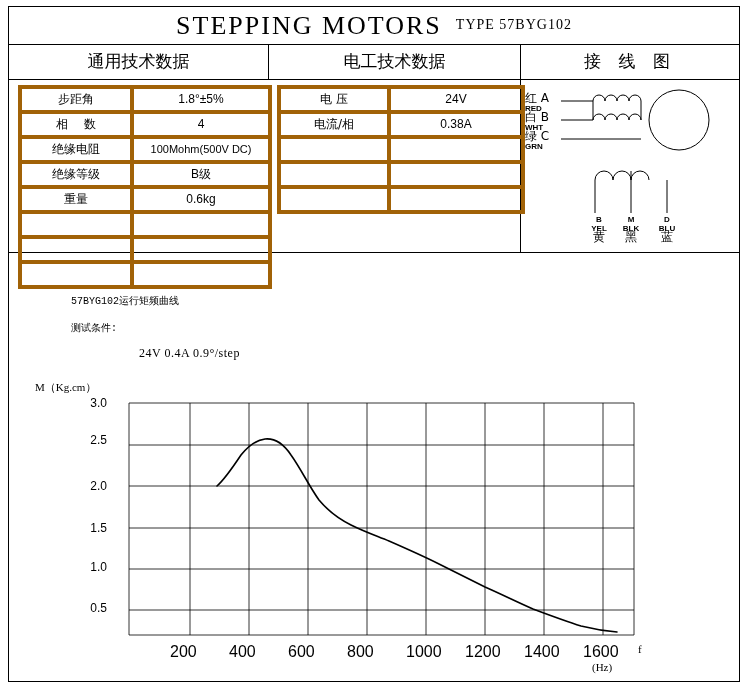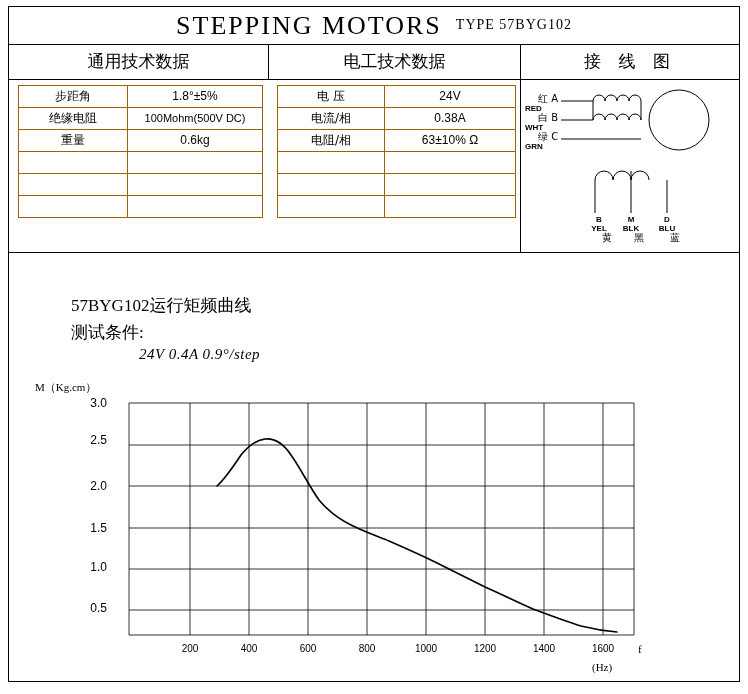--- a/index.html
+++ b/index.html
@@ -77,21 +77,21 @@
   .sec-head.spaced { letter-spacing: 6px; }
 
   
   table.data {
     position: absolute;
     border-collapse: collapse;
     table-layout: fixed;
     font-family: "DejaVu Sans", sans-serif;
   }
   table.data td {
-    border: 1px solid #a16207;
+    border: 4px solid #a16207;
     height: 21px;
     text-align: center;
     font-size: 11.5px;
     padding: 0;
     line-height: 21px;
     overflow: hidden;
     white-space: nowrap;
   }
   table.data td.label {
     font-size: 12px;
@@ -112,58 +112,55 @@
   .coil-label {
     position: absolute;
     font-family: "Liberation Sans", sans-serif;
     font-size: 8px;
     line-height: 9px;
     font-weight: bold;
   }
   .coil-label .cn {
     font-family: "DejaVu Sans", sans-serif;
     font-weight: normal;
-    font-size: 10px;
-    margin-left: 13px;
+    font-size: 12px;
   }
   
   .chart-area {
     position: absolute;
     left: 9px;
     top: 253px;
     width: 730px;
     height: 429px;
   }
   .chart-caption {
     position: absolute;
-    font-family: Liberation Serif, serif;
-    font-size: 17px;
+    font-family: Liberation Mono, monospace;
+    font-size: 10px;
   }
   .chart-caption.mono {
     font-family: "Liberation Serif", serif;
-    font-size: 15px;
+    font-size: 12px;
     letter-spacing: 0.5px;
-    font-style: italic;
   }
   .axis-title {
     position: absolute;
     font-family: Liberation Serif, serif;
     font-size: 11px;
   }
   .tick-label {
     position: absolute;
     font-family: "Liberation Sans", sans-serif;
     font-size: 12px;
     text-align: right;
   }
   .xtick-label {
     position: absolute;
     font-family: "Liberation Sans", sans-serif;
-    font-size: 10px;
-    text-align: center;
+    font-size: 16px;
   }
   svg { display: block; }
 </style>
 </head>
 <body>
 
 <div class="sheet">
 
   <div class="frame"></div>
 
@@ -185,22 +182,30 @@
   <div class="sec-head" style="left:269px; top:46px; width:251px;">电工技术数据</div>
   <div class="sec-head spaced" style="left:521px; top:46px; width:218px;">接 线 图</div>
 
   <table class="data" style="left:18px; top:85px; width:242px;">
     <tbody>
         <tr>
       <td class="label" style="width:108px;">步距角</td>
       <td class="val" style="width:134px;">1.8°±5%</td>
     </tr>
     <tr>
+      <td class="label">相　 数</td>
+      <td class="val">4</td>
+    </tr>
+    <tr>
       <td class="label">绝缘电阻</td>
       <td class="val" style="font-size:11px;">100Mohm(500V DC)</td>
+    </tr>
+    <tr>
+      <td class="label">绝缘等级</td>
+      <td class="val">B级</td>
     </tr>
     <tr>
       <td class="label">重量</td>
       <td class="val">0.6kg</td>
     </tr>
     <tr>
       <td class="label"></td>
       <td class="val"></td>
     </tr>
     <tr>
@@ -216,24 +221,20 @@
 
   <table class="data" style="left:277px; top:85px; width:236px;">
     <tbody>
         <tr>
       <td class="label" style="width:106px;">电 压</td>
       <td class="val" style="width:130px;margin-left:24px;">24V</td>
     </tr>
     <tr>
       <td class="label">电流/相</td>
       <td class="val">0.38A</td>
-    </tr>
-    <tr>
-      <td class="label">电阻/相</td>
-      <td class="val">63±10% Ω</td>
     </tr>
     <tr>
       <td class="label"></td>
       <td class="val"></td>
     </tr>
     <tr>
       <td class="label"></td>
       <td class="val"></td>
     </tr>
     <tr>

